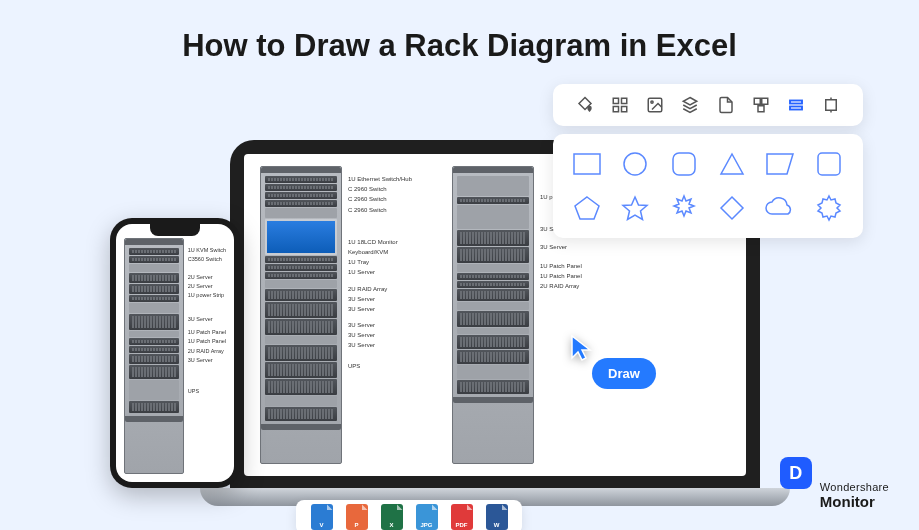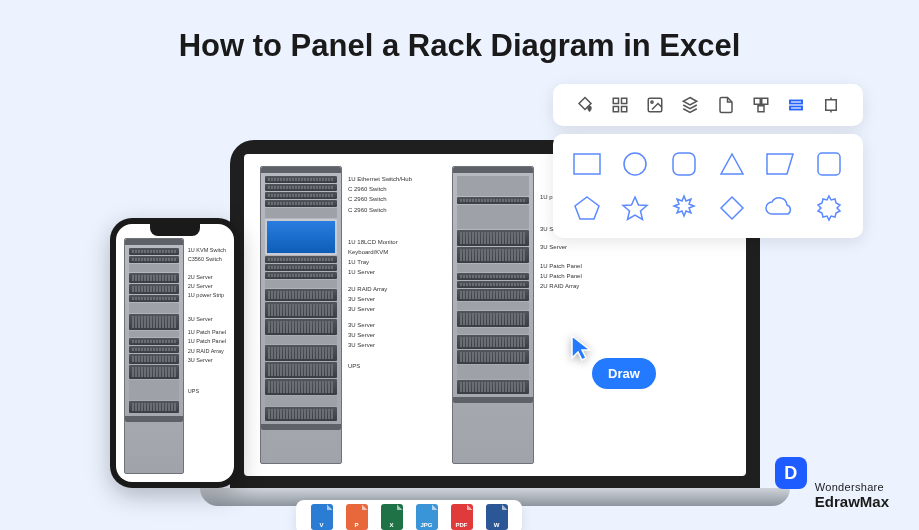--- a/index.html
+++ b/index.html
@@ -209,21 +209,21 @@
   display:flex; align-items:center; justify-content:center;
   color:#fff; font-size:18px; font-weight:700;
 }
 .brand-text { display:flex; flex-direction:column; line-height:1.1; }
 .brand-top { font-size:11px; color:#1a1a1a; font-weight:400; letter-spacing:.3px;margin-top:45px; }
 .brand-bot { font-size:15px; color:#1a1a1a; font-weight:700; }
 </style>
 </head>
 <body>
 
-<h1 class="title">How to Panel a Rack Diagram in Excel</h1>
+<h1 class="title">How to Draw a Rack Diagram in Excel</h1>
 
 <div class="laptop">
   <div class="laptop-screen">
     <div class="rack-col">
       <div class="rack">
         <div class="rack-top"></div>
         <div class="unit"></div>
           <div class="unit"></div>
           <div class="unit"></div>
           <div class="unit"></div>
@@ -478,15 +478,15 @@
   <div class="fmt x">X</div>
   <div class="fmt j">JPG</div>
   <div class="fmt d">PDF</div>
   <div class="fmt w">W</div>
 </div>
 
 <div class="brand">
   <div class="brand-logo">D</div>
   <div class="brand-text">
     <span class="brand-top">Wondershare</span>
-    <span class="brand-bot">EdrawMax</span>
+    <span class="brand-bot">Monitor</span>
   </div>
 </div>
 
 </body></html>

